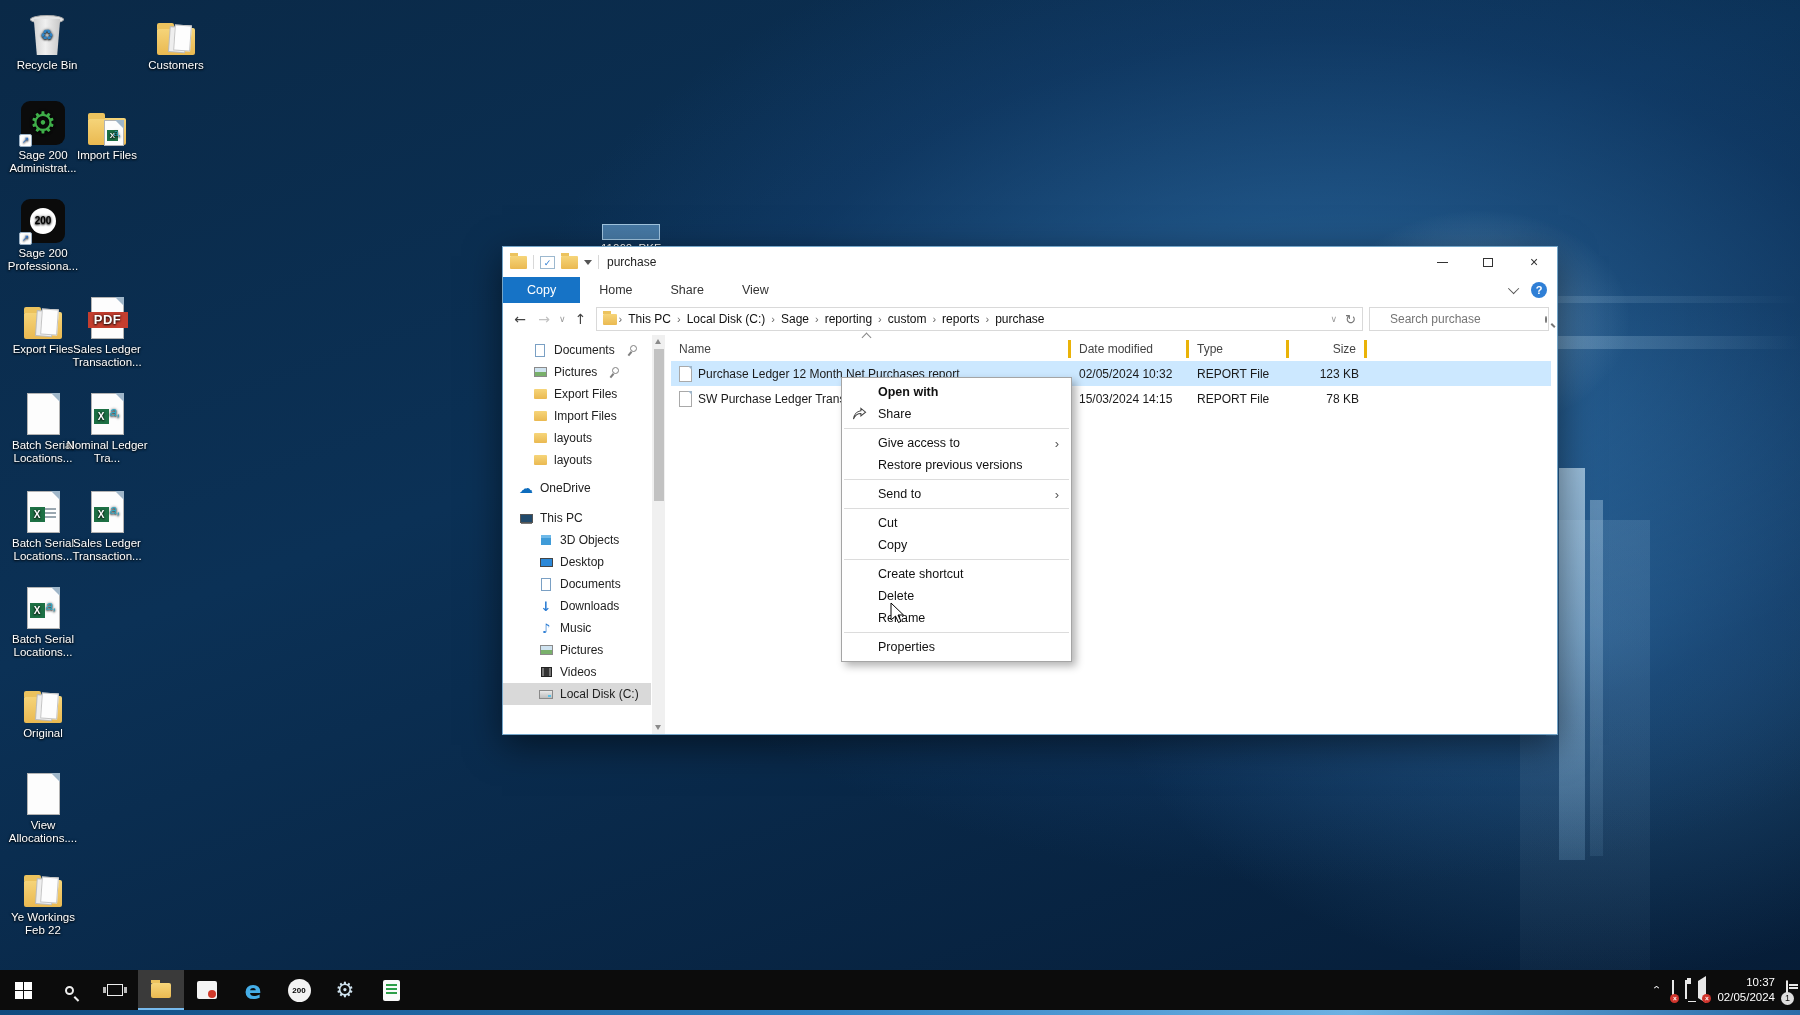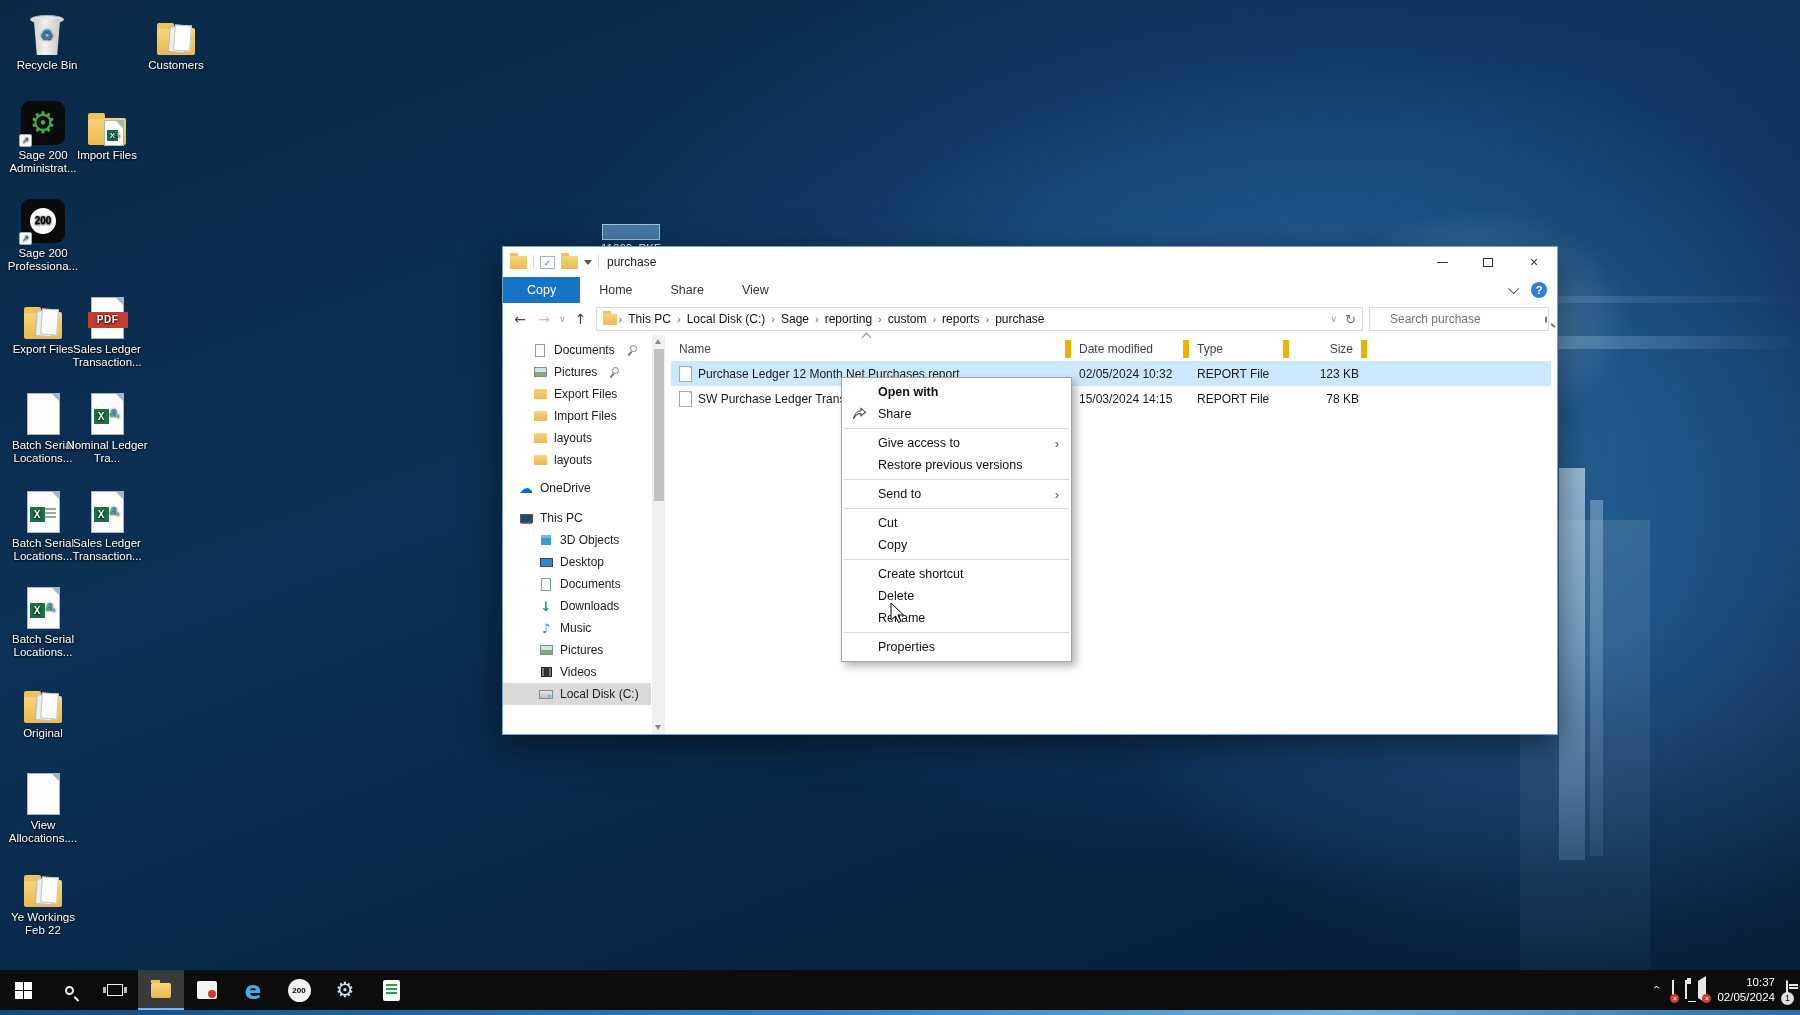--- a/index.html
+++ b/index.html
@@ -34,21 +34,21 @@
   .fold::before { content:""; position:absolute; top:-5px; left:0; width:17px; height:6px; background:#ecc35e; border-radius:2px 2px 0 0; }
   .fold.docs::after { content:""; position:absolute; right:4px; top:-3px; width:15px; height:24px; background:#fdfdfd;
     border:1px solid #c4c4c4; box-shadow:-5px 2px 0 -1px #eee, -5px 2px 0 0 #bbb; transform:rotate(4deg); }
 
   .pagei { width:33px; height:42px; background:#fdfdfd; border:1px solid #b3b3b3; position:relative; }
   .pagei::before { content:""; position:absolute; top:-1px; right:-1px; border-style:solid; border-width:0 9px 9px 0; border-color:transparent #9fb6c9 transparent transparent; }
   .pagei .xblk { position:absolute; left:2px; top:15px; width:15px; height:15px; background:#1e7145; color:#fff;
     font-size:10px; font-weight:bold; display:flex; align-items:center; justify-content:center; }
   .pagei .acsv { position:absolute; right:2px; top:11px; color:#31a8c4; font-size:13px; font-style:italic; }
   .pagei .pdfband { position:absolute; left:-4px; top:14px; width:40px; height:16px; background:#c43e2f; color:#fff;
-    font-size:10px; font-weight:bold; display:flex; align-items:center; justify-content:center; letter-spacing:.5px; }
+    font-size:13px; font-weight:bold; display:flex; align-items:center; justify-content:center; letter-spacing:.5px; }
   .pagei .grid { position:absolute; right:3px; top:16px; width:11px; height:12px;
     background:repeating-linear-gradient(180deg,#9aa7b0 0 2px,#fff 2px 4px); }
 
   .bin { width:36px; height:44px; position:relative; }
   .bin .body { position:absolute; left:3px; top:8px; width:30px; height:36px;
     background:linear-gradient(90deg,#cfcfcf,#f0f0f0 45%,#c3c3c3); clip-path:polygon(6% 0,94% 0,84% 100%,16% 100%); }
   .bin .lid { position:absolute; left:1px; top:4px; width:34px; height:9px; border-radius:50%; background:#e4e4e4; border:1px solid #aaa; }
   .bin .sym { position:absolute; left:0; right:0; top:16px; color:#2f84c6; font-family:"DejaVu Sans",sans-serif; font-size:15px; }
 
   .blkapp { width:44px; height:44px; background:#0b0b0b; border-radius:9px; position:relative; display:flex; align-items:center; justify-content:center; }
@@ -130,21 +130,21 @@
   .pin::after { content:""; position:absolute; left:1px; top:6px; width:1.5px; height:5px; background:#808080; transform:rotate(40deg); }
   .navscroll { position:absolute; right:0; top:0; bottom:0; width:13px; background:#f0f0f0; }
   .navscroll .thumb { position:absolute; top:14px; left:1.5px; width:10px; height:152px; background:#c2c2c2; }
   .sarrow { position:absolute; left:3px; width:0; height:0; border-left:3.5px solid transparent; border-right:3.5px solid transparent; }
   .sarrow.up { top:4px; border-bottom:5px solid #8a8a8a; }
   .sarrow.down { bottom:4px; border-top:5px solid #8a8a8a; }
 
   
   .filearea { flex:1; position:relative; font-size:12px; color:#1a1a1a; padding:0 6px 0 6px; }
   .hdrrow { height:24px; display:flex; align-items:center; color:#444; position:relative; margin-top:2px; }
-  .hcell { padding:0 8px; border-right:6px solid #eab308; height:18px; display:flex; align-items:center; }
+  .hcell { padding:0 8px; border-right:3px solid #eab308; height:18px; display:flex; align-items:center; }
   .h-name { width:400px; } .h-date { width:118px; } .h-type { width:100px; } .h-size { width:78px; justify-content:flex-end; }
   .sortcaret { position:absolute; left:192px; top:-3px; width:7px; height:7px; border-left:1.5px solid #888; border-top:1.5px solid #888; transform:rotate(45deg); }
   .frow { height:25px; display:flex; align-items:center; }
   .frow.sel { background:#cce8ff; }
   .fcell { padding:0 8px; overflow:hidden; white-space:nowrap; }
   .f-name { width:400px; display:flex; align-items:center; gap:6px; }
   .f-date { width:118px; } .f-type { width:100px; } .f-size { width:78px; text-align:right; }
   .fpage { width:13px; height:16px; background:#fff; border:1px solid #a9a9a9; position:relative; flex:0 0 13px; }
   .fpage::before { content:""; position:absolute; top:-1px; right:-1px; border-style:solid; border-width:0 4px 4px 0; border-color:transparent #9fb6c9 transparent transparent; }
 

